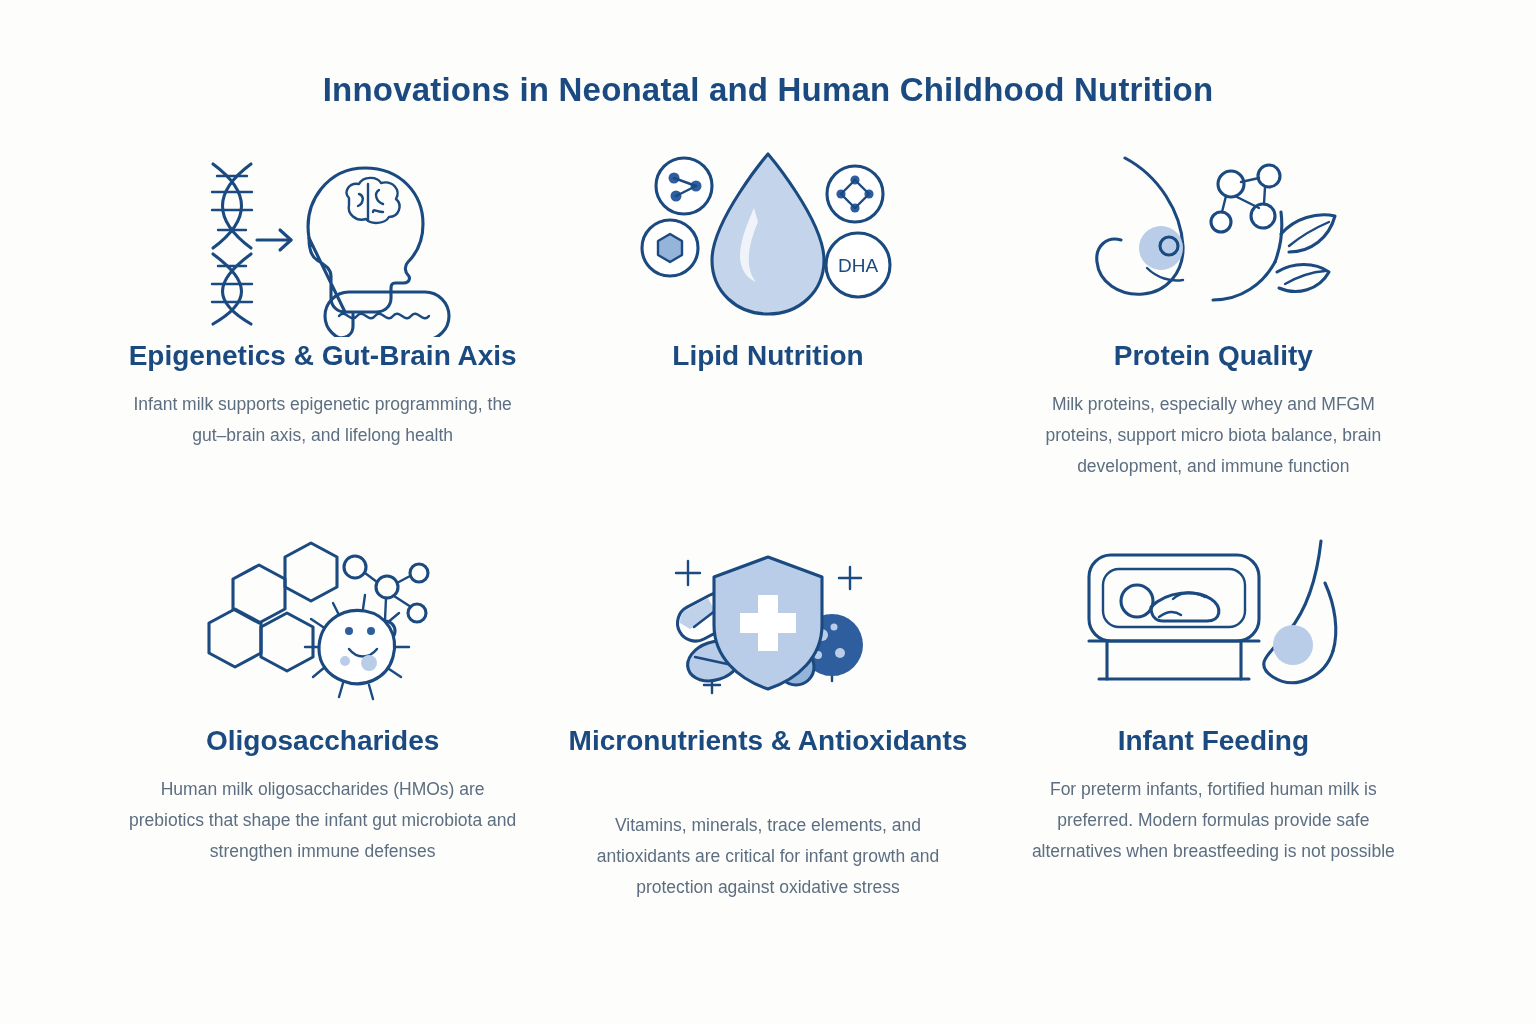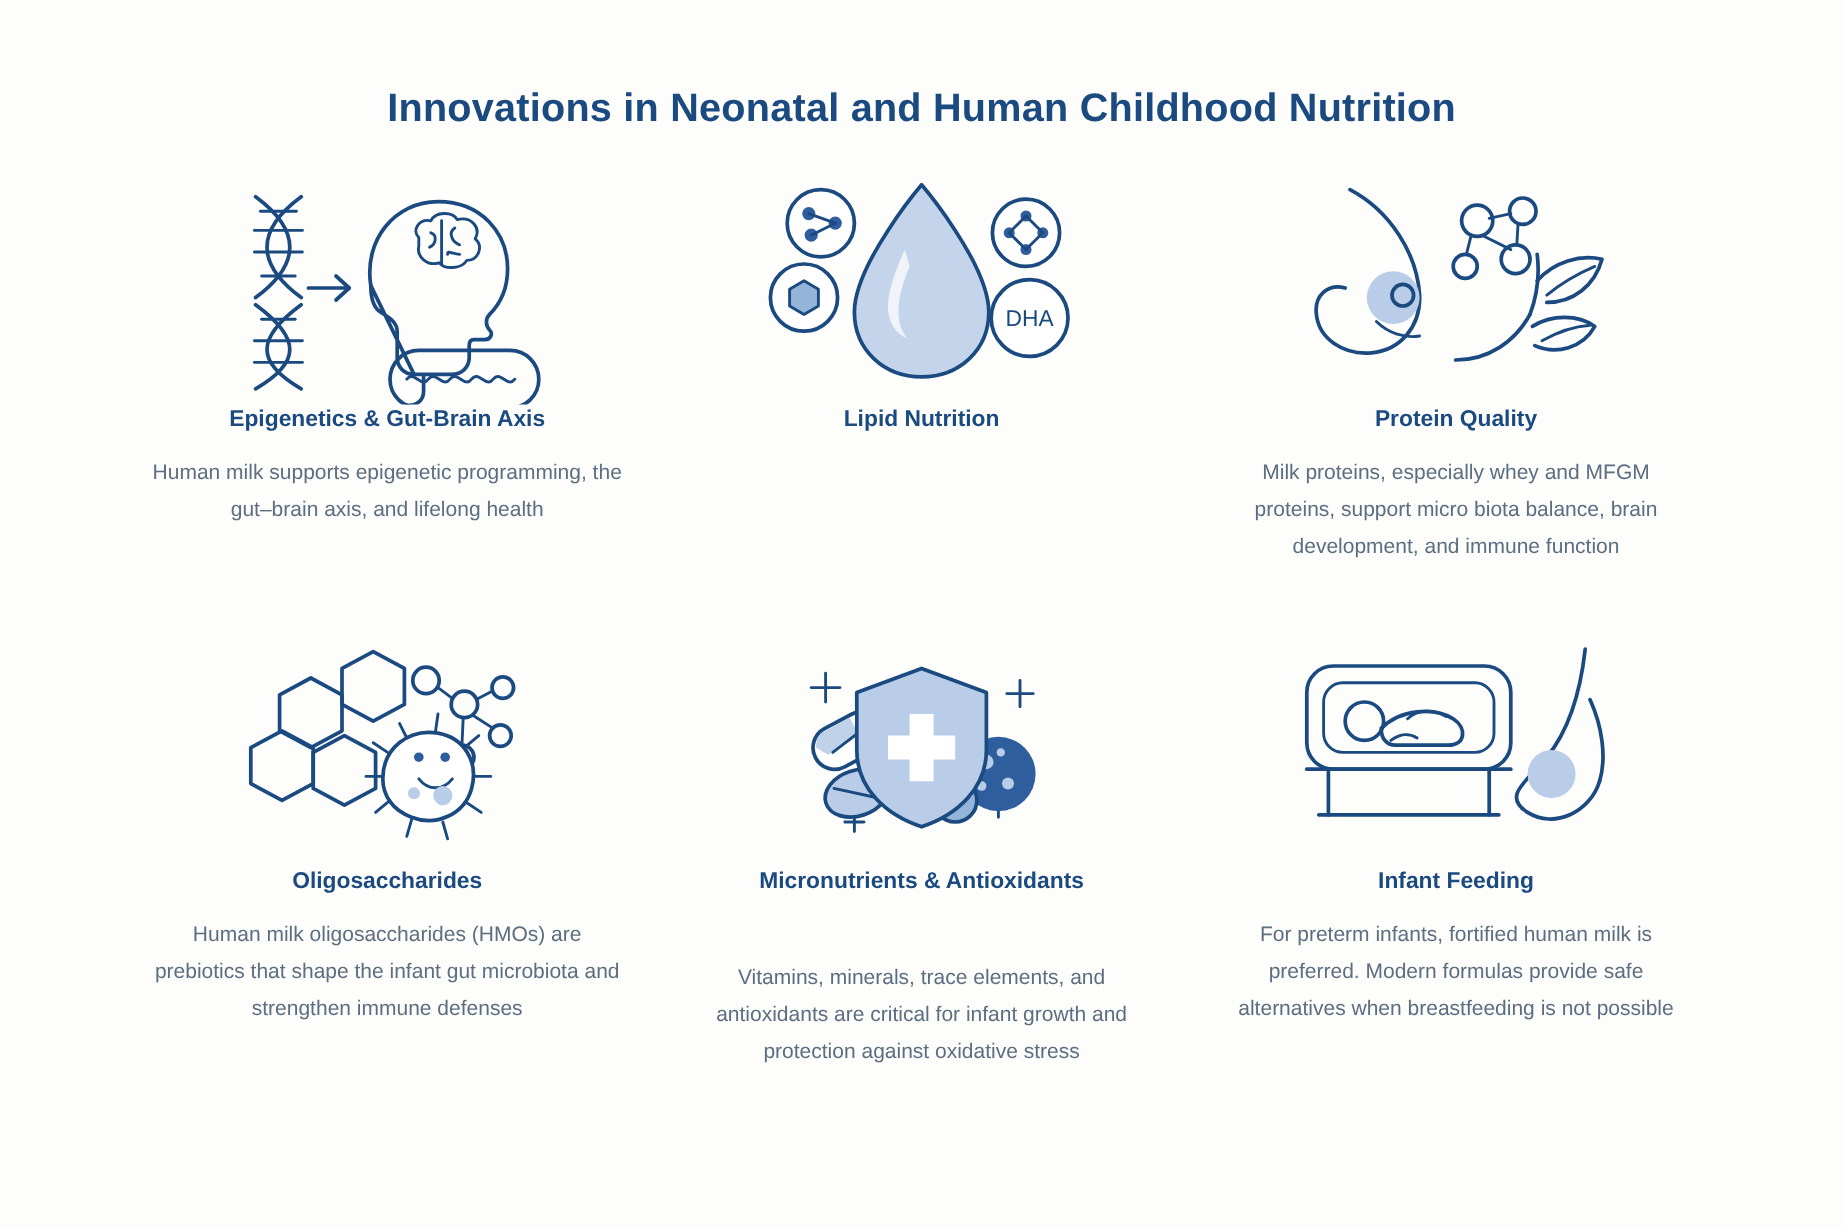--- a/index.html
+++ b/index.html
@@ -48,21 +48,21 @@
     box-sizing: border-box;
   }
   .icon-wrap {
     height: 195px;
     display: flex;
     align-items: center;
     justify-content: center;
   }
   .card-title {
     color: #1b4a80;
-    font-size: 19px;
+    font-size: 28px;
     font-weight: bold;
     margin-top: 2px;
     margin-bottom: 16px;
     line-height: 1.2;
   }
   .card-desc {
     color: #5c6e80;
     font-size: 17.5px;
     line-height: 1.78;
     max-width: 420px;
@@ -126,21 +126,21 @@
           </g>
 
           <g>
             <path class="st" d="M180 172 L180 184 C180 192 174 196 166 196"></path>
             <rect class="st" x="152" y="150" width="124" height="48" rx="24"></rect>
             <path class="stn" d="M166 174 C172 166 178 182 184 174 C190 166 196 182 202 174 C208 166 214 182 220 174 C226 166 232 182 238 174 C244 166 250 182 256 174"></path>
           </g>
         </svg>
       </div>
       <div class="card-title">Epigenetics &amp; Gut-Brain Axis</div>
-      <div class="card-desc">Human milk supports epigenetic programming, the gut–brain axis, and lifelong health</div>
+      <div class="card-desc">Infant milk supports epigenetic programming, the gut–brain axis, and lifelong health</div>
     </div>
 
     <div class="card c-lipid">
       <div class="icon-wrap">
         <svg width="300" height="195" viewBox="0 0 300 195">
 
           <g>
             <path class="fillLight" d="M150 12 C150 12 206 78 206 118 C206 150 181 172 150 172 C119 172 94 150 94 118 C94 78 150 12 150 12 Z" opacity="0.85"></path>
             <path class="st" d="M150 12 C150 12 206 78 206 118 C206 150 181 172 150 172 C119 172 94 150 94 118 C94 78 150 12 150 12 Z"></path>
             <path class="fillWhite" d="M136 66 C128 84 122 100 122 114 C122 126 128 136 138 140 C128 128 128 108 140 80 Z" opacity="0.75"></path>

